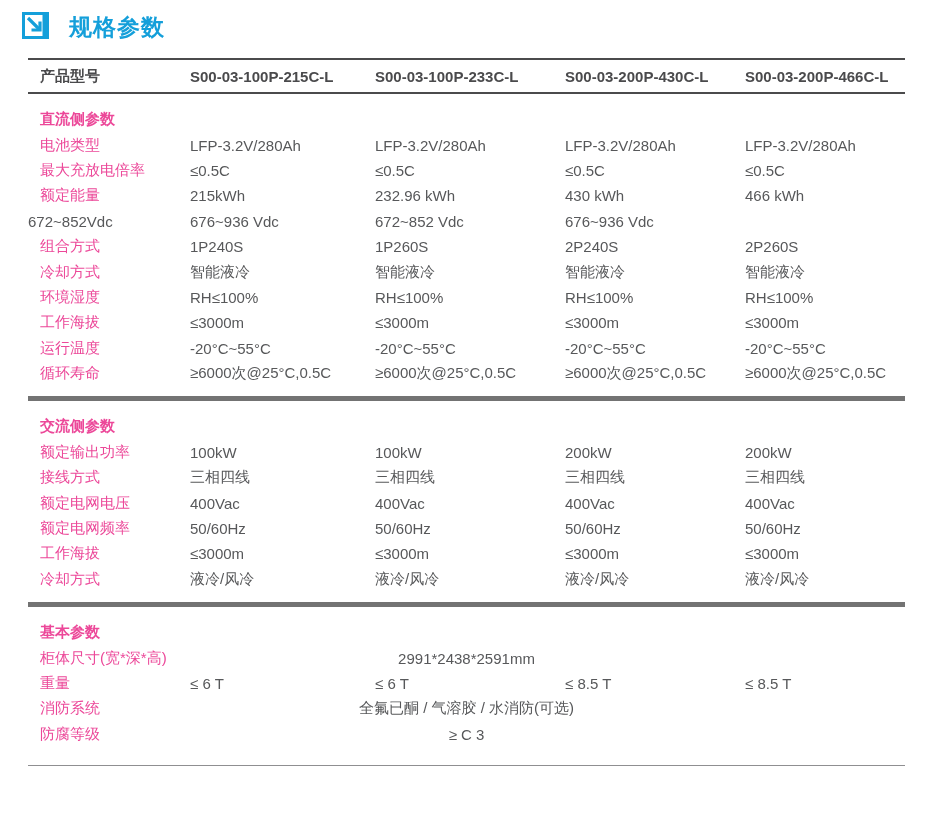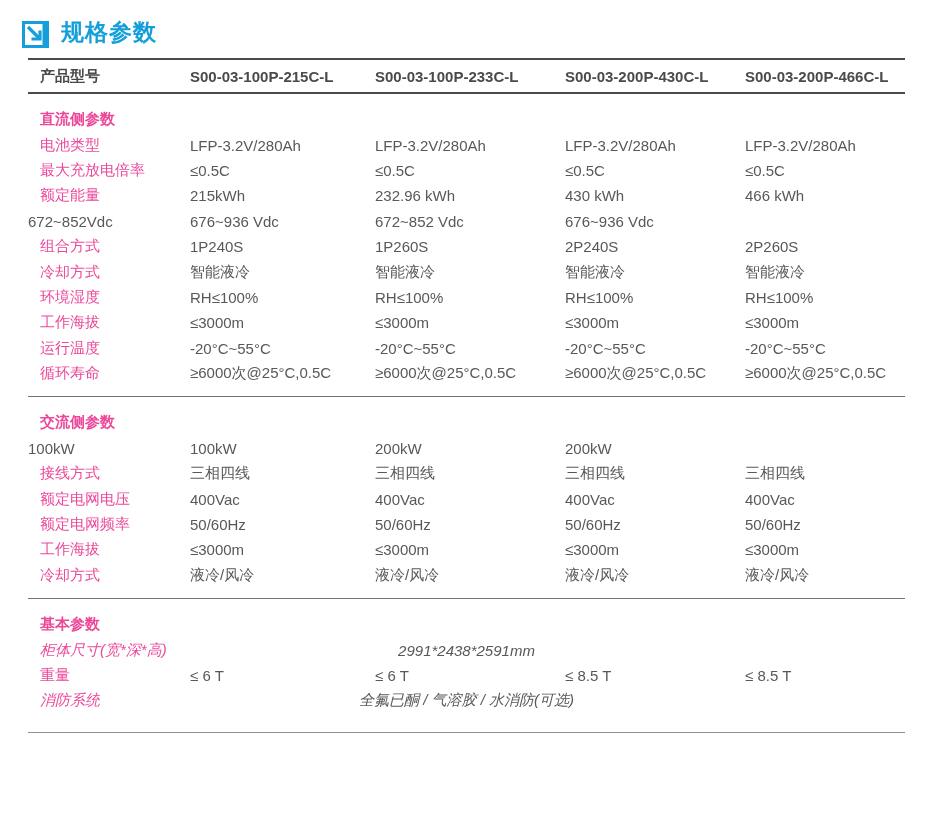--- a/index.html
+++ b/index.html
@@ -7,21 +7,21 @@
   body {
     width:930px; height:823px;
     font-family:"Liberation Sans","DejaVu Sans",sans-serif;
     color:#57585a;
     overflow:hidden;
   }
   .page { position:relative; width:930px; height:823px; background:#fff; }
 
   
   .title-bar {
-    display:flex; align-items:flex-end; gap:12px;
+    display:flex; align-items:flex-start; gap:20px;
     padding:12px 0 0 22px; height:48px;
   }
   .title-icon { width:27px; height:27px; display:block; }
   .page-title {
     font-size:23px; font-weight:bold; color:#149fda;
     letter-spacing:1px;
   }
 
   
   .spec-table {
@@ -39,25 +39,25 @@
 
   .table-header {
     border-top:2px solid #4b4b4c;
     border-bottom:2px solid #4b4b4c;
     padding:3px 0;
   }
   .table-header .row { height:26px; }
   .table-header .cell { font-weight:bold; color:#4a4a4c; }
 
   .section { padding:13px 0 10px 0; }
-  .section + .section { border-top:1px solid #737373; }
+  .section + .section { border-top:5px solid #737373; }
   .section:last-child { padding-bottom:18px; border-bottom:1px solid #8f8f91; }
   .section-title { font-weight:bold; color:#4a4a4c; }
 
-  .row.span-row { display:block; position:relative; text-align:center;font-style:italic; }
+  .row.span-row { display:block; position:relative; text-align:center; }
   .row.span-row .cell.label {
     position:absolute; left:0; top:0; height:100%;
     display:flex; align-items:center;
   }
   .row.span-row .cell.span-cell {
     display:flex; align-items:center; justify-content:center;
     height:100%; width:100%;
   }
 </style>
 </head>
@@ -158,20 +158,21 @@
             <div class="cell value">≥6000次@25°C,0.5C</div>
             <div class="cell value">≥6000次@25°C,0.5C</div>
             <div class="cell value">≥6000次@25°C,0.5C</div>
           </div>
         </div>
         <div class="section">
           <div class="row">
             <div class="cell label section-title">交流侧参数</div>
           </div>
           <div class="row">
+            <div class="cell label">额定输出功率</div>
             <div class="cell value">100kW</div>
             <div class="cell value">100kW</div>
             <div class="cell value">200kW</div>
             <div class="cell value">200kW</div>
           </div>
           <div class="row">
             <div class="cell label">接线方式</div>
             <div class="cell value">三相四线</div>
             <div class="cell value">三相四线</div>
             <div class="cell value">三相四线</div>
@@ -218,17 +219,21 @@
             <div class="cell label">重量</div>
             <div class="cell value">≤ 6 T</div>
             <div class="cell value">≤ 6 T</div>
             <div class="cell value">≤ 8.5 T</div>
             <div class="cell value">≤ 8.5 T</div>
           </div>
           <div class="row span-row">
             <div class="cell label">消防系统</div>
             <div class="cell value span-cell">全氟已酮 / 气溶胶 / 水消防(可选)</div>
           </div>
+          <div class="row span-row">
+            <div class="cell label">防腐等级</div>
+            <div class="cell value span-cell">≥ C 3</div>
+          </div>
         </div>
       </div>
   </div>
 
 </div>
 
 </body></html>

